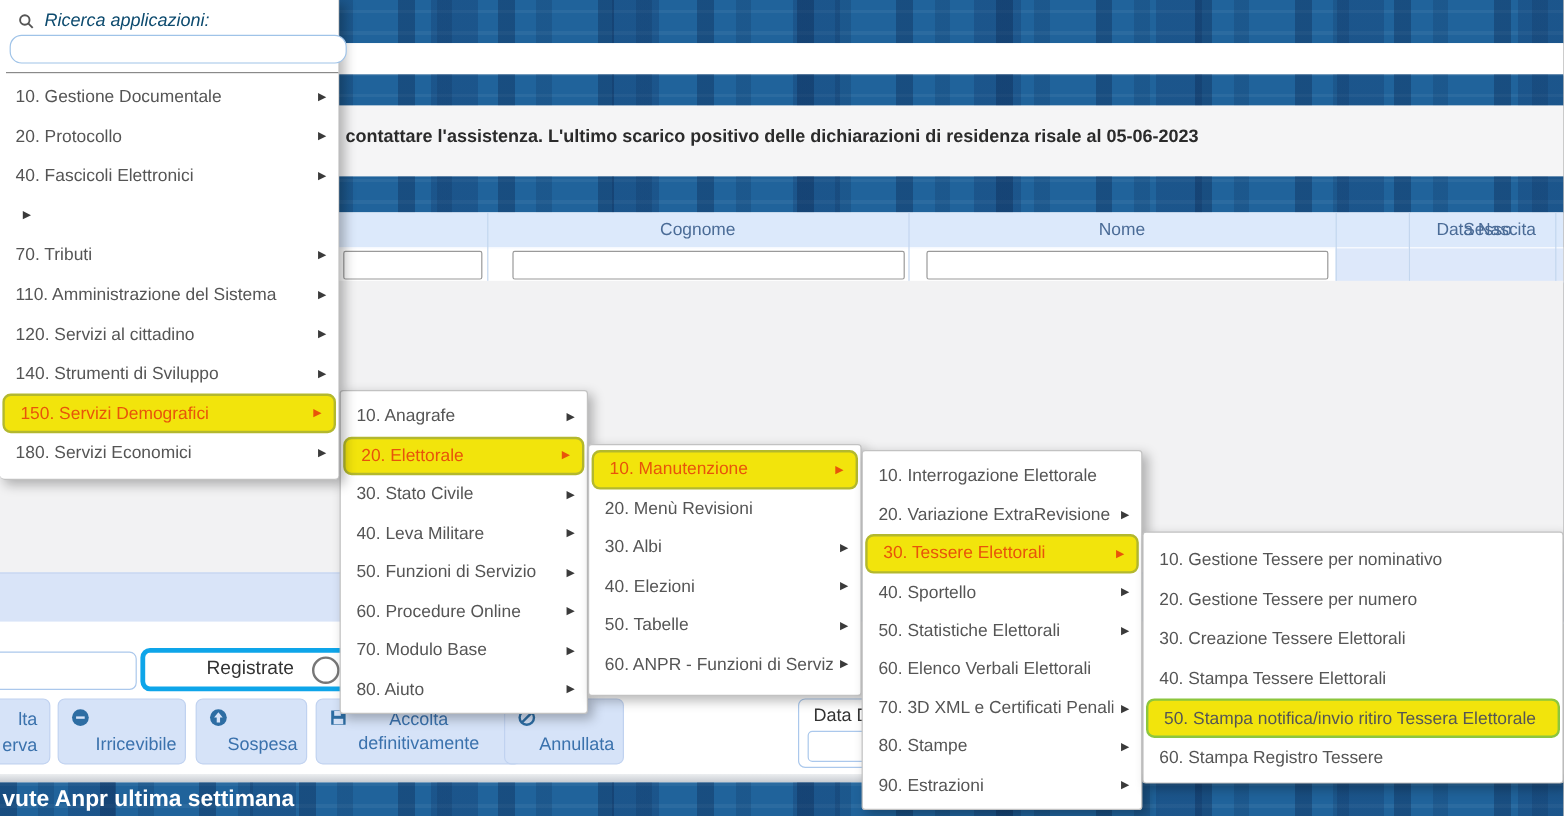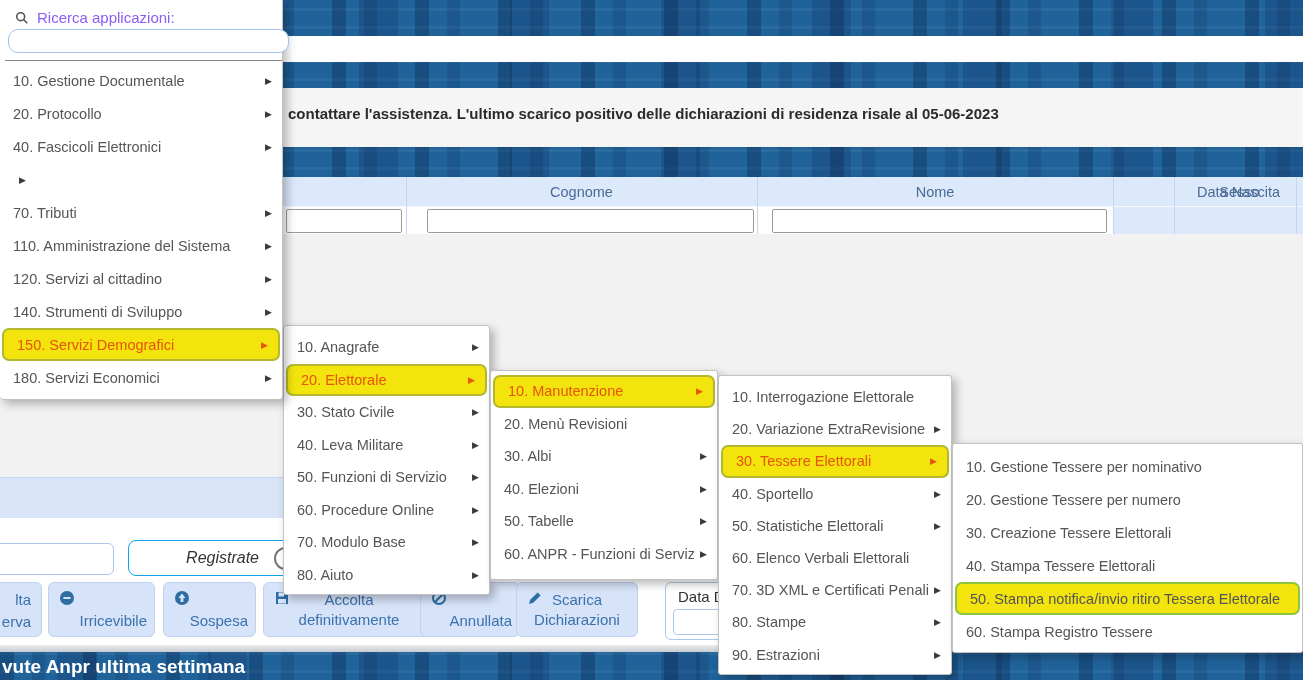--- a/index.html
+++ b/index.html
@@ -23,22 +23,22 @@
   .th{position:absolute;top:0;height:29px;display:flex;align-items:center;justify-content:center;
       color:#4a6b96;font-size:14.5px;}
   .tfilter{left:0;top:206px;width:1303px;height:28px;background:#fff;border-top:1px solid #f4f8fe;border-bottom:1px solid #a9c3e6;}
   .fcell{position:absolute;top:0;height:28px;background:#dde8fa;}
   .vsep{position:absolute;top:177px;height:57px;width:1px;background:#c3d6ee;z-index:2;}
   .finput{position:absolute;top:2px;height:22px;border:1px solid #9a9a9a;border-radius:2px;background:#fff;z-index:3;padding:0 4px;font-size:13px;}
   .midarea{left:0;top:234px;width:1303px;height:243px;background:#f2f2f3;}
   .bluebar{left:0;top:477px;width:1303px;height:41px;background:#d9e4f8;border-top:1px solid #c5d4ef;border-bottom:1px solid #c5d4ef;}
   .whiterow{left:0;top:518px;width:1303px;height:62px;background:#fff;}
   .smallinput{position:absolute;left:-30px;top:25px;width:130px;height:30px;border:1px solid #abc8ec;border-radius:6px;background:#fff;padding:0 6px;font-size:14px;}
-  .registrate{position:absolute;left:128px;top:22px;width:186px;height:36px;border:1px solid #0ea5e9;border-radius:8px;background:#fff;
-      display:flex;align-items:center;justify-content:flex-end;gap:15px;padding-right:16px;box-sizing:border-box;color:#333;font-size:16px;font-style:italic;}
+  .registrate{position:absolute;left:117px;top:22px;width:186px;height:36px;border:4px solid #0ea5e9;border-radius:8px;background:#fff;
+      display:flex;align-items:center;justify-content:flex-end;gap:15px;padding-right:16px;box-sizing:border-box;color:#333;font-size:16px;}
   .radio-circle{width:19px;height:19px;border:2px solid #777;border-radius:50%;background:#fff;}
   
   .btnrow{left:0;top:580px;width:1303px;height:65px;background:#fff;}
   .btn{position:absolute;top:2px;height:55px;background:#d6e3f8;border:1px solid #c0d2f0;border-radius:6px;
        color:#3b72ad;font-size:15px;box-sizing:border-box;cursor:default;}
   .bicon{position:absolute;top:7px;left:10px;width:16px;height:16px;}
   .blines-bottom{position:absolute;left:6px;right:7px;bottom:7px;text-align:right;white-space:nowrap;}
   .blines-two{position:absolute;left:0;right:0;top:7px;text-align:center;line-height:20px;white-space:nowrap;}
   .blines-cut{position:absolute;right:10px;top:6px;text-align:right;line-height:22px;}
   .datada{position:absolute;top:2px;left:665px;width:78px;height:58px;border:1px solid #abc8ec;border-radius:6px;background:#fff;box-sizing:border-box;}
@@ -47,21 +47,21 @@
   .silver{left:0;top:645px;width:1303px;height:7px;background:linear-gradient(#eceef0,#c7cbd1);}
   .footer{left:0;top:652px;width:1303px;height:28px;}
   .footer-text{position:absolute;left:2px;top:4px;font-weight:bold;font-size:19px;color:#fff;white-space:nowrap;}
   
   .panel{position:absolute;background:#fff;border:1px solid #c2c2c2;box-shadow:4px 4px 10px rgba(0,0,0,.28);z-index:25;border-radius:3px;box-sizing:border-box;}
   #menuL1{left:0;top:0;width:283px;height:400px;z-index:30;border-left:none;border-top:none;border-radius:0 0 4px 4px;}
   #menuL2{left:283px;top:325px;width:207px;height:270px;padding-top:5px;}
   #menuL3{left:490px;top:370px;width:228px;height:210px;padding-top:4px;}
   #menuL4{left:718px;top:375px;width:234px;height:300px;padding-top:5px;}
   #menuL5{left:952px;top:443px;width:351px;height:210px;padding-top:6px;}
-  .search-row{position:absolute;left:15px;top:9px;display:flex;align-items:center;gap:8px;color:#8b5cf6;font-size:15px;}
+  .search-row{position:absolute;left:15px;top:9px;display:flex;align-items:center;gap:8px;color:#0c4a6e;font-size:15px;font-style:italic;}
   .search-input{position:absolute;left:8px;top:29px;width:263px;height:22px;border:1px solid #9fc3e8;border-radius:10px;padding:0 8px;font-size:13px;}
   .l1sep{position:absolute;left:5px;right:0;top:60px;border-top:1px solid #8a8a8a;}
   .l1items{position:absolute;left:0;right:0;top:64px;}
   .mi{display:flex;align-items:center;height:33px;padding:0 10px 0 13px;font-size:14.5px;color:#555;box-sizing:border-box;}
   #menuL2 .mi{height:32.5px;} #menuL3 .mi{height:32.5px;} #menuL4 .mi{height:32.2px;} #menuL5 .mi{height:33px;}
   .mi-label{flex:1;white-space:nowrap;overflow:hidden;}
   .mi-arrow{font-size:9px;color:#3a3a3a;margin-left:6px;}
   .mi.hl{background:#f2e40c;border:2px solid #b3b82e;border-radius:7px;margin:0 2px;color:#e8540a;}
   .mi.hl .mi-arrow{color:#e8540a;}
   .mi.hl-leaf{background:#f2e40c;border:2px solid #8cc63e;border-radius:7px;margin:0 2px;color:#555;}
@@ -150,29 +150,20 @@
     </div>
 
     <div class="btn" style="left:420px;width:100px;">
       <svg class="bicon" viewBox="0 0 16 16">
         <circle cx="8" cy="8" r="6" fill="none" stroke="#2d6da3" stroke-width="2"></circle>
         <line x1="4" y1="12" x2="12" y2="4" stroke="#2d6da3" stroke-width="2"></line>
       </svg>
       <div class="blines-bottom">Annullata</div>
     </div>
 
-    <div class="btn" style="left:516px;width:122px;">
-      <svg class="bicon" viewBox="0 0 16 16">
-        <path d="M2 14 L3.2 9.8 L10.6 2.4 L13.6 5.4 L6.2 12.8 Z" fill="#2d6da3"></path>
-      </svg>
-      <div class="blines-two">
-        <div>Scarica</div>
-        <div>Dichiarazioni</div>
-      </div>
-    </div>
 
     <div class="datada">
       <div class="datada-label">Data D</div>
       <input class="datada-input" style="">
     </div>
   </div>
 
   <div class="abs silver"></div>
   <div class="abs footer dark">
     <div class="footer-text">vute Anpr ultima settimana</div>

